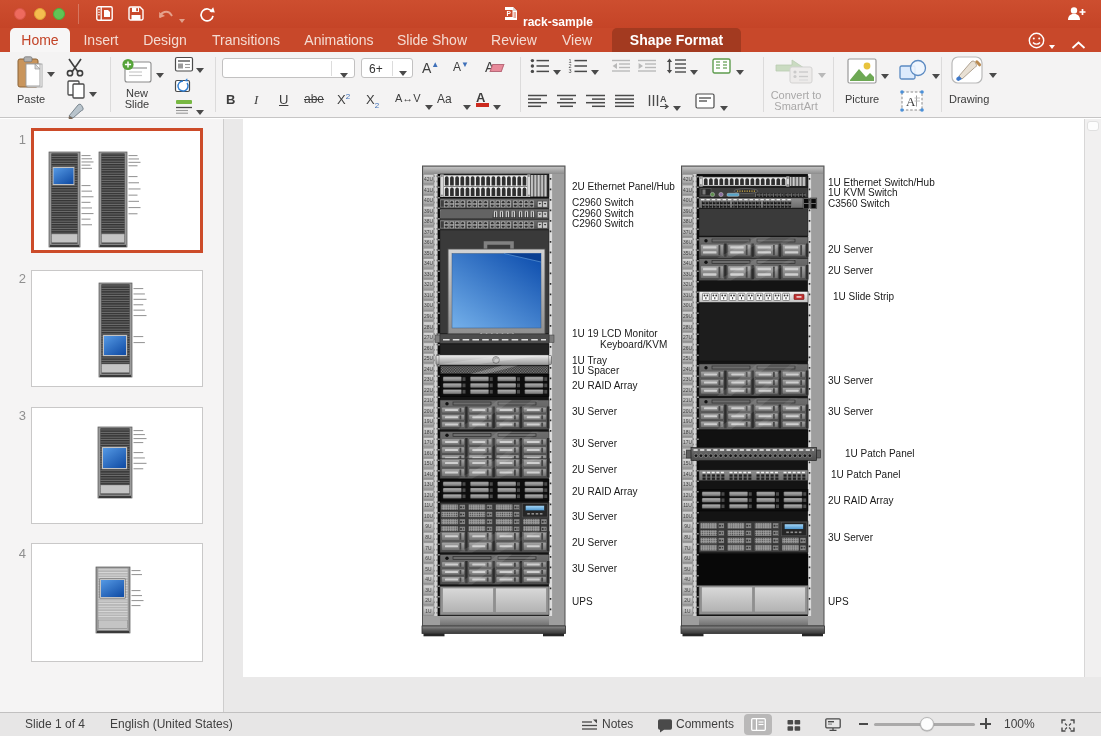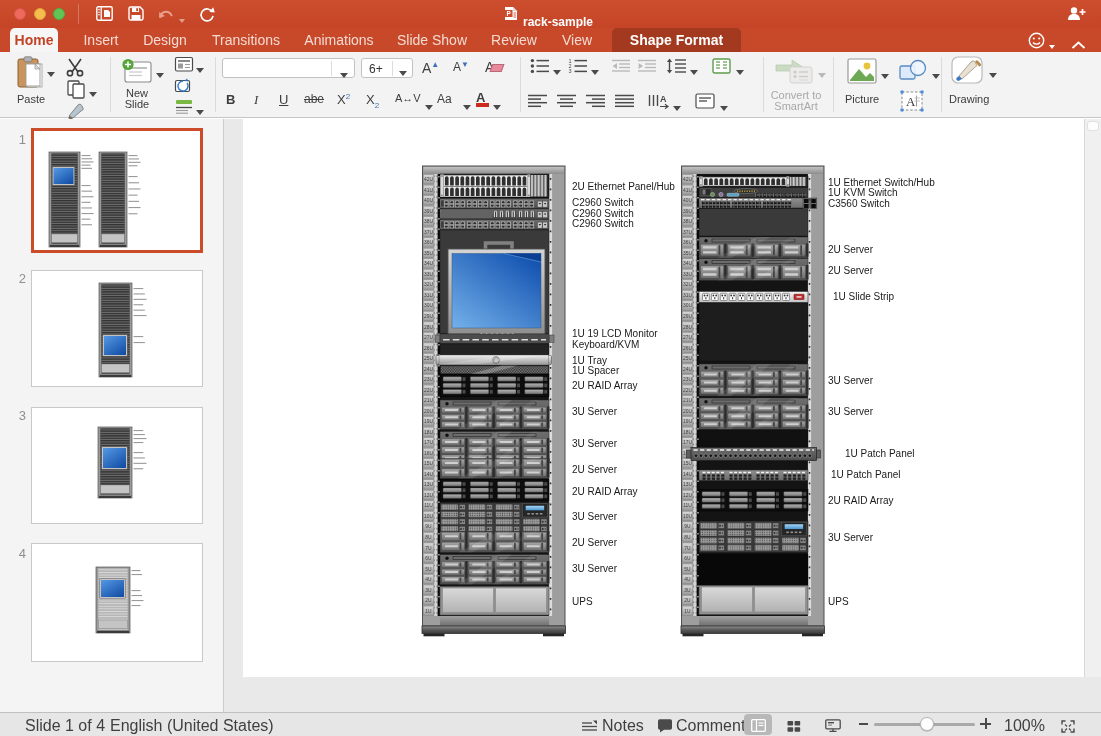--- a/index.html
+++ b/index.html
@@ -12,21 +12,21 @@
 .combo { position:absolute; background:#fff; border:1px solid #c2c1c1; border-radius:3px; height:20px; }
 .fmtbtn { position:absolute; font-size:13px; color:#3e3e3e; }
 #main { position:absolute; left:0; top:119px; width:1101px; height:593px; background:#eae9e9; }
 #panel { position:absolute; left:0; top:0; width:224px; height:593px; background:#f5f4f4; border-right:1px solid #cecdcd; }
 .thumb { position:absolute; left:31px; width:172px; background:#fff; border:1px solid #c9c8c8; }
 .tnum { position:absolute; left:8px; width:18px; text-align:right; font-size:13px; color:#8f8f8f; }
 #slide { position:absolute; left:243px; top:0; width:841px; height:558px; background:#fff; }
 #vscroll { position:absolute; left:1084px; top:0; width:17px; height:558px; background:#f1f0f0; border-left:1px solid #d8d7d7; }
 #notes { position:absolute; left:225px; top:559px; width:876px; height:34px; background:#fff; border-top:1px solid #cccbcb; }
 .rl { position:absolute; font-size:10px; color:#1a1a1a; white-space:nowrap; }
-#statusbar { position:absolute; left:0; top:712px; width:1101px; height:24px; background:#e7e6e6; border-top:1px solid #c1c0c0; font-size:16px; color:#3f3f3f; }
+#statusbar { position:absolute; left:0; top:712px; width:1101px; height:24px; background:#e7e6e6; border-top:1px solid #c1c0c0; font-size:12px; color:#3f3f3f; }
 .sbi { position:absolute; top:5px; }
 </style></head>
 <body>
 <div id="titlebar">
   <div class="tl" style="left:14px;background:#ee6a5e;border:0.5px solid #d85548"></div>
   <div class="tl" style="left:34px;background:#f5bd4f;border:0.5px solid #dfa336"></div>
   <div class="tl" style="left:53px;background:#61c455;border:0.5px solid #4caf3e"></div>
   <div style="position:absolute;left:78px;top:4px;width:1px;height:20px;background:rgba(255,255,255,0.25)"></div>
   <div style="position:absolute;left:96px;top:6px"><svg width="17" height="15" viewBox="0 0 17 15" style="">
         <rect x="0.8" y="0.8" width="15.4" height="13.4" rx="1.5" fill="none" stroke="#fff" stroke-width="1.4"></rect>
@@ -63,21 +63,21 @@
         </g>
       </svg></div>
   <div style="position:absolute;left:523px;top:8px;height:28px;line-height:28px;color:#fff;font-size:12px;font-weight:bold">rack-sample</div>
   <div style="position:absolute;left:1066px;top:6px"><svg width="20" height="15" viewBox="0 0 20 15" style="">
         <circle cx="8" cy="4.4" r="3.2" fill="#fff"></circle>
         <path d="M2 14 c0-4 2.6-6.2 6-6.2 s6 2.2 6 6.2z" fill="#fff"></path>
         <path d="M16.5 3 v6 M13.5 6 h6" stroke="#fff" stroke-width="1.7"></path>
       </svg></div>
 </div>
 <div id="tabs">
-  <div class="tab" style="left:10px;width:48px;background:#f7f6f6;border-radius:5px 5px 0 0;color:#c34327;font-weight:bold">Home</div>
+  <div class="tab" style="left:10px;width:60px;background:#f7f6f6;border-radius:5px 5px 0 0;color:#c34327;font-weight:normal">Home</div>
   <div class="tab" style="left:80px;width:42px">Insert</div>
   <div class="tab" style="left:140px;width:50px">Design</div>
   <div class="tab" style="left:208px;width:76px">Transitions</div>
   <div class="tab" style="left:302px;width:74px">Animations</div>
   <div class="tab" style="left:394px;width:76px">Slide Show</div>
   <div class="tab" style="left:488px;width:52px">Review</div>
   <div class="tab" style="left:558px;width:38px">View</div>
   <div class="tab" style="left:612px;width:129px;background:#a33a20;color:#fff;font-weight:bold;border-radius:5px 5px 0 0">Shape Format</div>
   <div style="position:absolute;left:1028px;top:4px"><svg width="17" height="17" viewBox="0 0 17 17" style="">
         <circle cx="8.5" cy="8.5" r="7.2" fill="none" stroke="#fff" stroke-width="1.4"></circle>
@@ -1751,21 +1751,21 @@
       <rect x="804" y="204" width="4.5" height="4" fill="#0a0a0a"></rect>
       <rect x="810.3" y="198" width="6.5" height="10.5" fill="#6e6e6e" stroke="#333" stroke-width="0.5"></rect>
       <rect x="811.3" y="199" width="4.5" height="4" fill="#0a0a0a"></rect>
       <rect x="811.3" y="204" width="4.5" height="4" fill="#0a0a0a"></rect>
     </svg>
   <div class="rl" style="left:572px;top:62px">2U Ethernet Panel/Hub</div>
     <div class="rl" style="left:572px;top:78px">C2960 Switch</div>
     <div class="rl" style="left:572px;top:88.5px">C2960 Switch</div>
     <div class="rl" style="left:572px;top:99px">C2960 Switch</div>
     <div class="rl" style="left:572px;top:209px">1U 19 LCD Monitor</div>
-    <div class="rl" style="left:572px;top:220px">Keyboard/KVM</div>
+    <div class="rl" style="left:600px;top:220px">Keyboard/KVM</div>
     <div class="rl" style="left:572px;top:235.5px">1U Tray</div>
     <div class="rl" style="left:572px;top:245.5px">1U Spacer</div>
     <div class="rl" style="left:572px;top:261px">2U RAID Array</div>
     <div class="rl" style="left:572px;top:287px">3U Server</div>
     <div class="rl" style="left:572px;top:319px">3U Server</div>
     <div class="rl" style="left:572px;top:345px">2U Server</div>
     <div class="rl" style="left:572px;top:366.5px">2U RAID Array</div>
     <div class="rl" style="left:572px;top:392px">3U Server</div>
     <div class="rl" style="left:572px;top:418px">2U Server</div>
     <div class="rl" style="left:572px;top:444px">3U Server</div>

